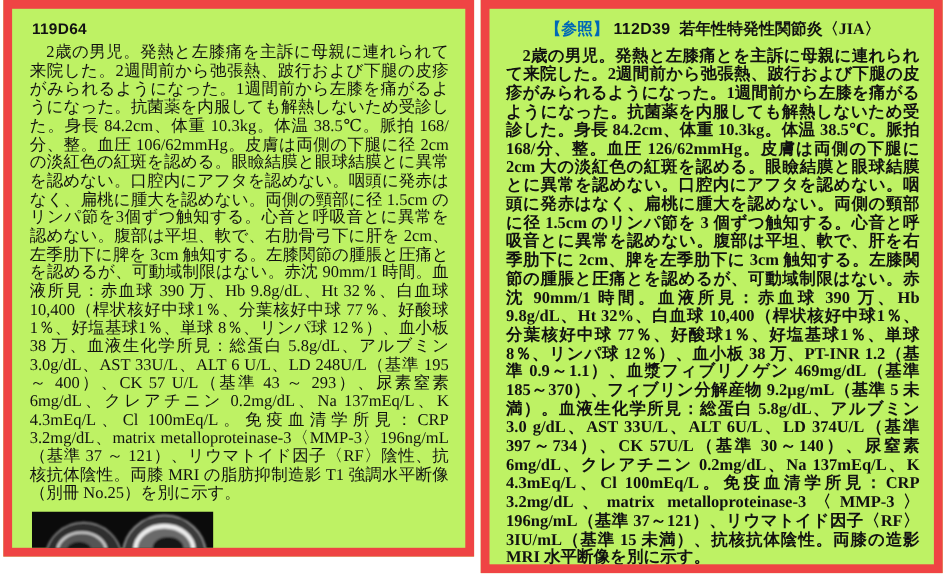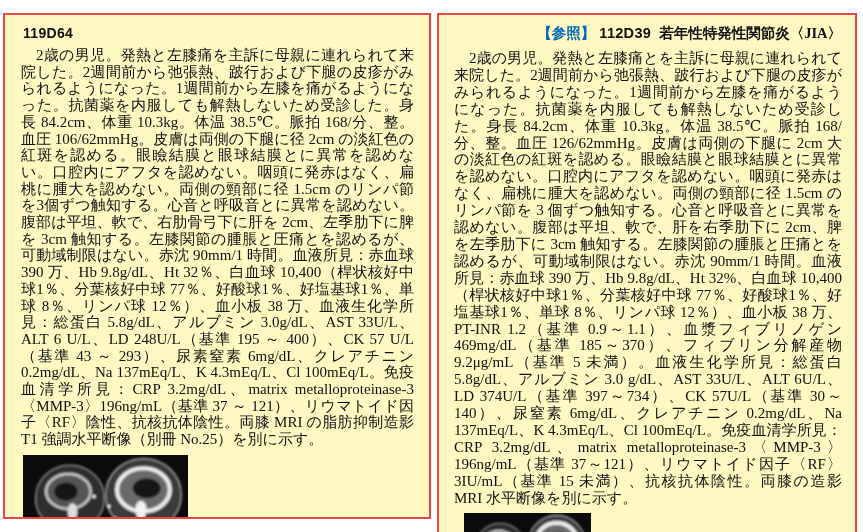--- a/index.html
+++ b/index.html
@@ -1,45 +1,45 @@
 <!DOCTYPE html>
 <html><head>
 <meta charset="utf-8">
 <style>
   html,body{margin:0;padding:0;}
   body{
     width:863px;height:532px;background:#ffffff;position:relative;
     font-family:"Liberation Serif","DejaVu Serif",serif;color:#111111;
   }
   .panel{
-    position:absolute;top:13px;border:2px solid #ef4444;background:#fef9c3;
+    position:absolute;top:0;border:8px solid #ef4444;background:#bef264;
     box-sizing:border-box;overflow:hidden;
   }
   .panel-left{left:3px;width:428px;height:506px;padding:8px 15px 0 16px;}
   .panel-right{left:437px;width:420px;height:521px;padding:6px 13px 0 15px;}
 
   .qid-heading{
     font-family:"Liberation Sans","DejaVu Sans",sans-serif;
     font-weight:bold;font-size:14px;margin:2px 0 6px 2px;letter-spacing:.3px;
   }
   .ref-heading{
-    text-align:right;font-size:14.5px;margin:3px 0 7px 0;white-space:nowrap;
+    text-align:center;font-size:14.5px;margin:3px 0 7px 0;white-space:nowrap;
   }
   .ref-tag{color:#0068B7;font-weight:bold;}
   .ref-qid{
     font-family:"Liberation Sans","DejaVu Sans",sans-serif;
     font-weight:bold;margin:0 8px 0 4px;letter-spacing:.3px;
   }
   .ref-title{font-weight:bold;}
 
   .case-text{
     margin:0;font-size:15px;line-height:16.7px;text-align:justify;
     text-indent:1em;letter-spacing:0;
   }
-  .panel-right .case-text{line-height:16.9px;}
+  .panel-right .case-text{line-height:16.9px;font-weight:bold;}
 
   .mri-figure{margin:7px 0 0 2px;}
   .mri-figure svg{display:block;}
   .fig-labels{position:relative;font-size:7px;height:10px;}
   .fig-labels span{position:absolute;top:0;}
   .panel-left .fig-label-right{left:30px;}
   .panel-left .fig-label-left{left:106px;}
   .panel-right .fig-labels{font-size:12px;height:17px;background:#fbfbfb;}
   .panel-right .fig-label-right{left:13px;}
   .panel-right .fig-label-left{left:68px;}

